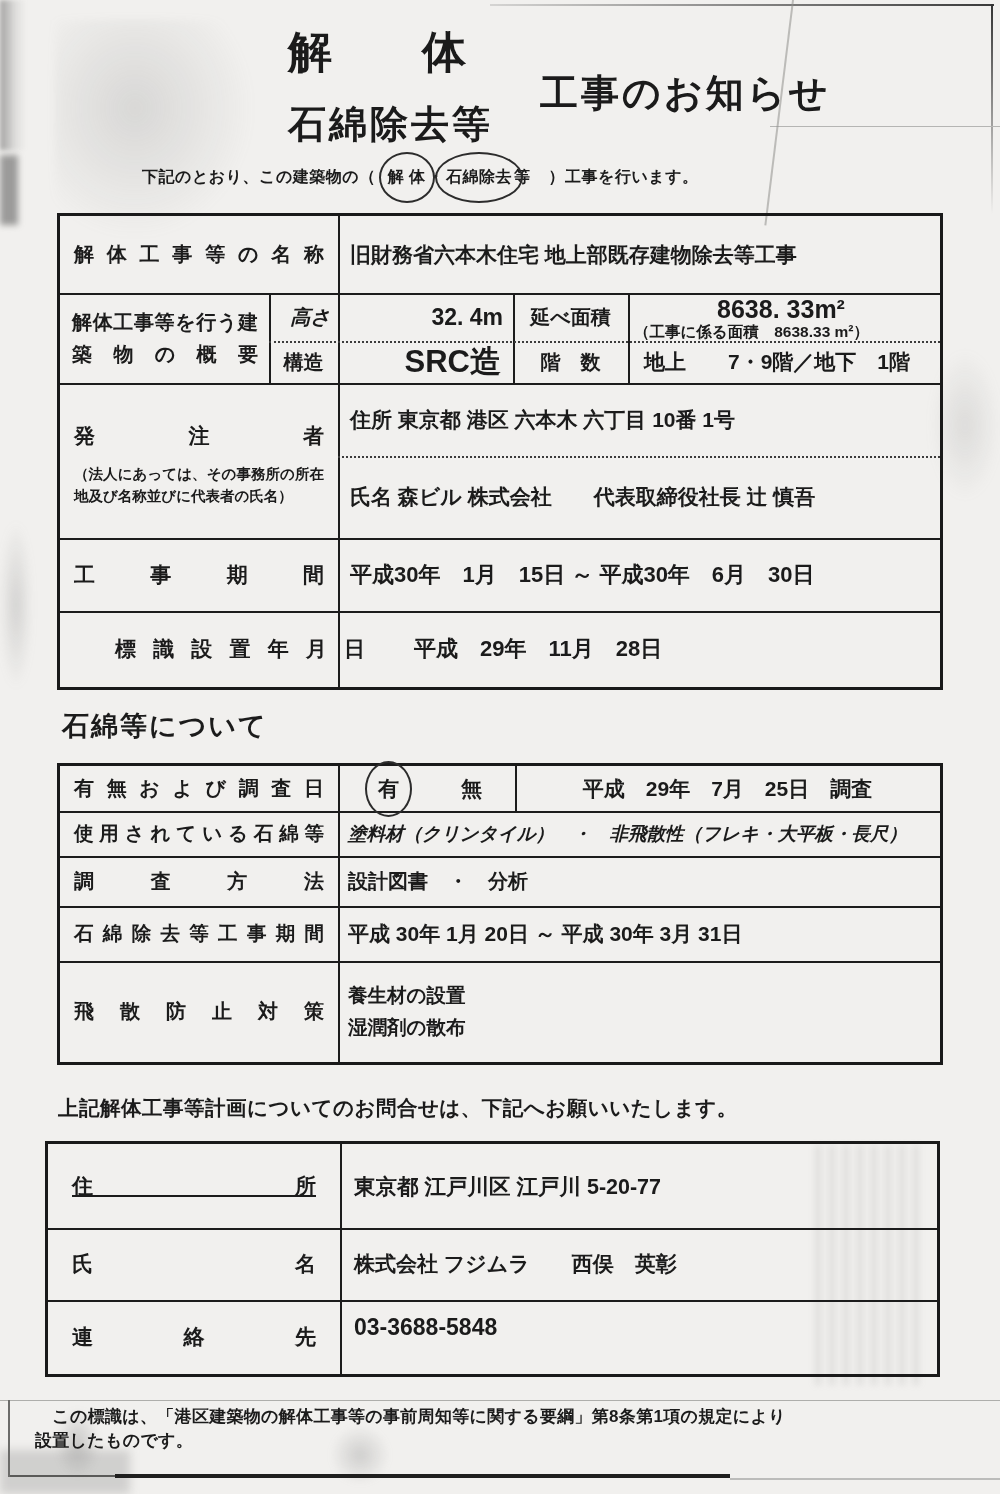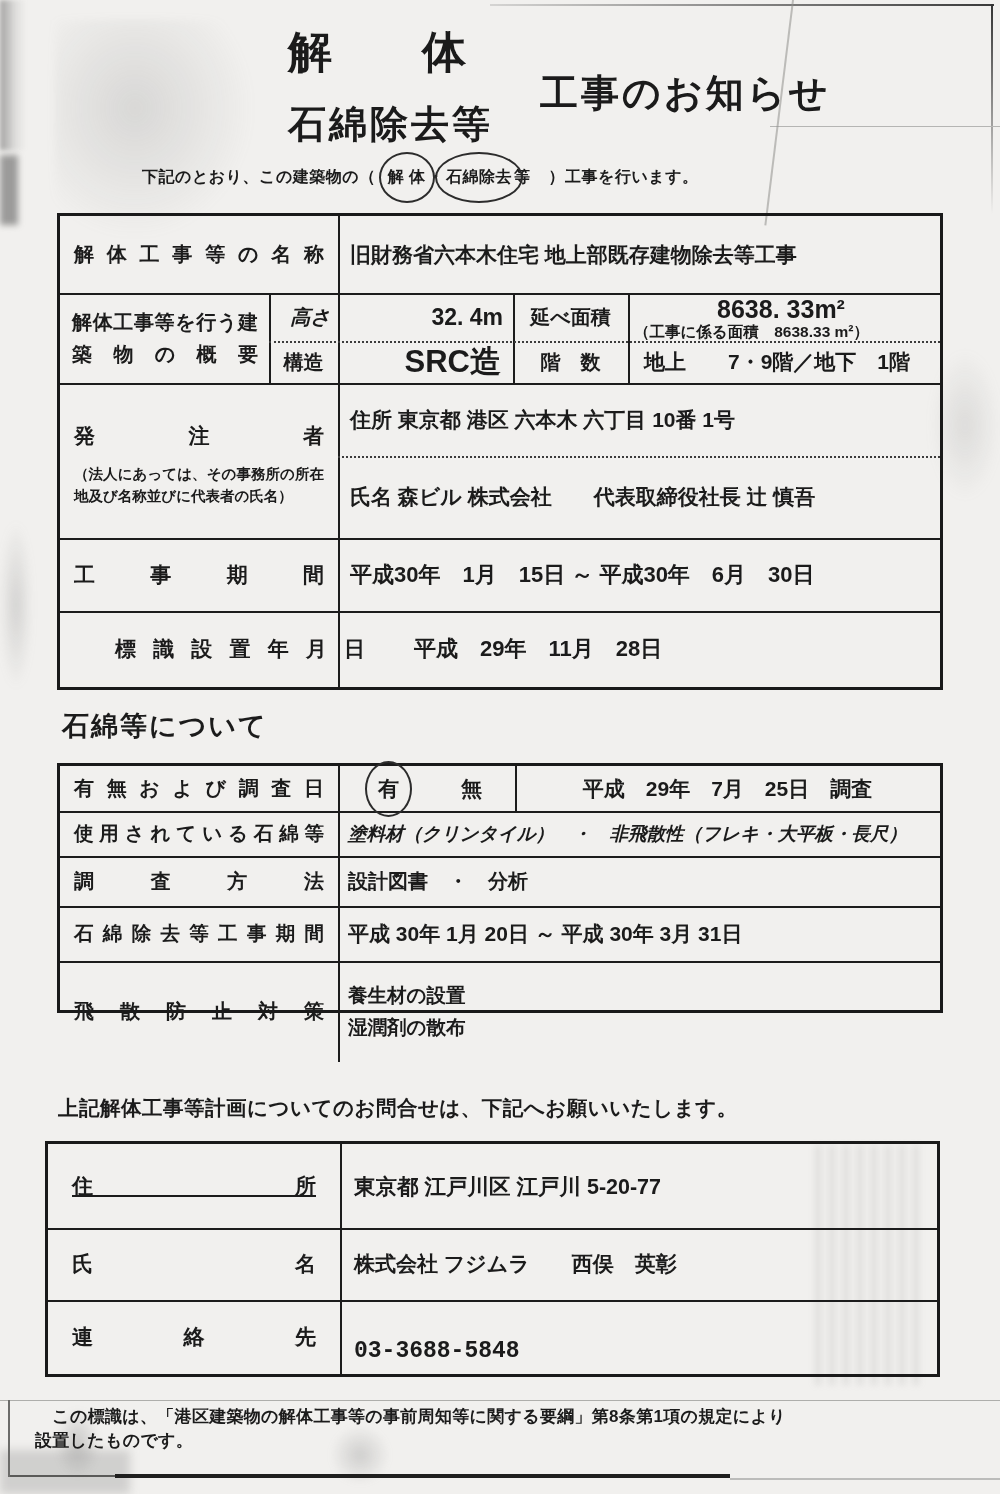--- a/index.html
+++ b/index.html
@@ -131,21 +131,21 @@
     <div class="cell val" style="left:290px;top:322px;width:586px;height:73px;font-size:22px;">平成30年　1月　15日 ～ 平成30年　6月　30日</div>
 
     <div class="cell" style="left:14px;top:395px;width:250px;height:76px;font-size:21px;margin-left:41px;">
         <span class="jspan lab">標識設置年月日</span>
       </div>
     <div class="cell val" style="left:322px;top:395px;width:554px;height:76px;font-size:22px;margin-left:32px;">平成　29年　11月　28日</div>
   </div>
 
   <div class="sec-heading" style="left:62px;top:708px;">石綿等について</div>
 
-  <div class="tbl" style="left:57px;top:763px;width:886px;height:250px;">
+  <div class="tbl" style="left:57px;top:763px;width:886px;height:302px;">
     <div class="hline" style="left:0;top:45px;width:880px;"></div>
     <div class="hline" style="left:0;top:90px;width:880px;"></div>
     <div class="hline" style="left:0;top:140px;width:880px;"></div>
     <div class="hline" style="left:0;top:195px;width:880px;"></div>
     <div class="vline" style="left:278px;top:0;height:296px;"></div>
     <div class="vline" style="left:455px;top:0;height:45px;"></div>
 
     <div class="cell" style="left:14px;top:0;width:250px;height:45px;font-size:20px;">
         <span class="jspan lab">有無および調査日</span>
       </div>
@@ -189,18 +189,18 @@
         <span class="jspan lab">住所</span>
       </div>
     <div class="cell val" style="left:306px;top:0;width:574px;height:84px;font-size:21.5px;">東京都 江戸川区 江戸川 5-20-77</div>
     <div class="cell" style="left:24px;top:84px;width:244px;height:72px;font-size:21px;">
         <span class="jspan lab">氏名</span>
       </div>
     <div class="cell val" style="left:306px;top:84px;width:574px;height:72px;font-size:21px;">株式会社 フジムラ　　西俣　英彰</div>
     <div class="cell" style="left:24px;top:156px;width:244px;height:74px;font-size:21px;">
         <span class="jspan lab">連絡先</span>
       </div>
-    <div class="cell val" style="left:306px;top:164px;width:574px;height:86px;font-size:23px;font-family:Liberation Mono, monospace;">03-3688-5848</div>
+    <div class="cell val" style="left:306px;top:140px;width:574px;height:86px;font-size:23px;">03-3688-5848</div>
   </div>
 
   <div class="footer-note" style="left:35px;top:1405px;width:760px;">　この標識は、「港区建築物の解体工事等の事前周知等に関する要綱」第8条第1項の規定により設置したものです。</div>
 
 </div>
 
 </body></html>

